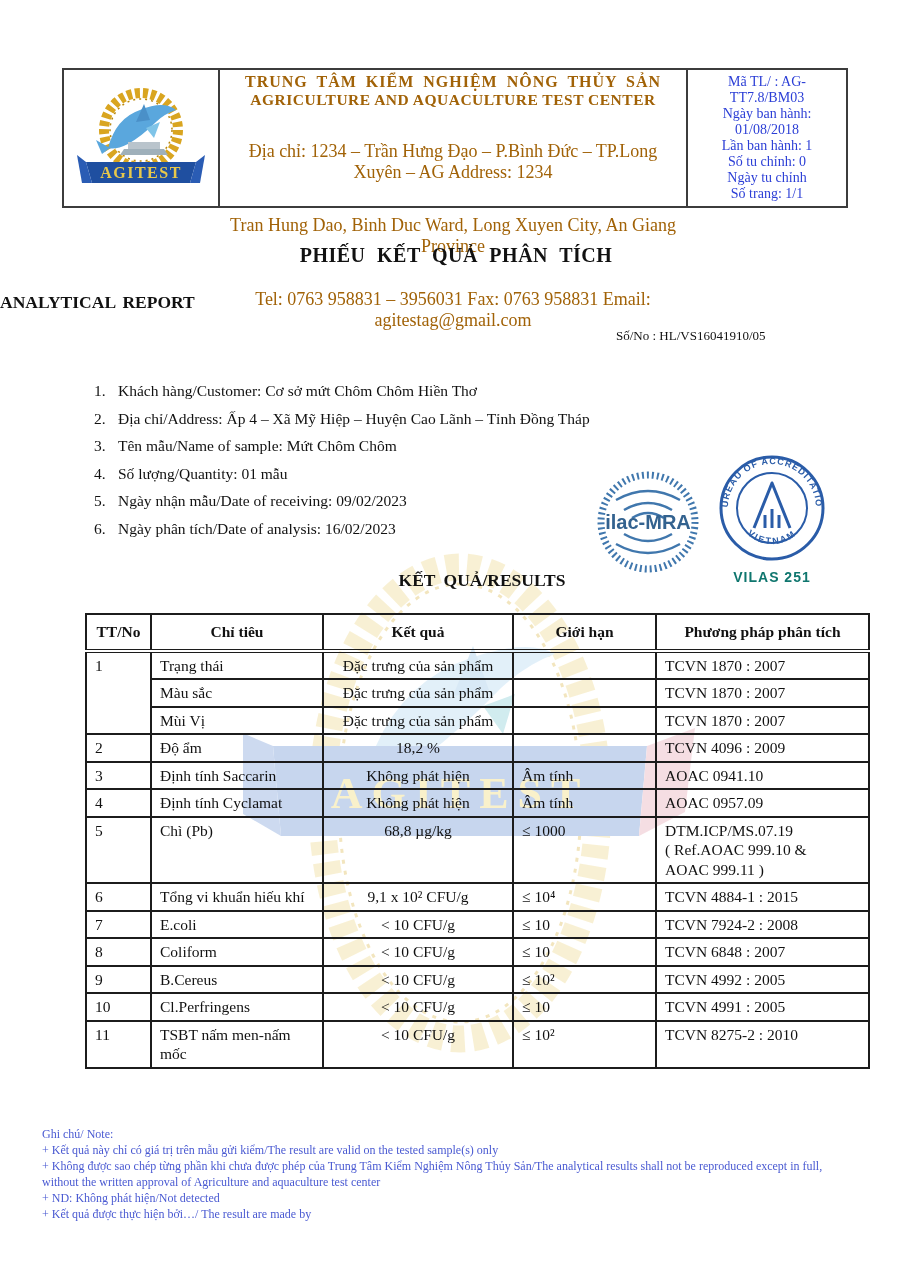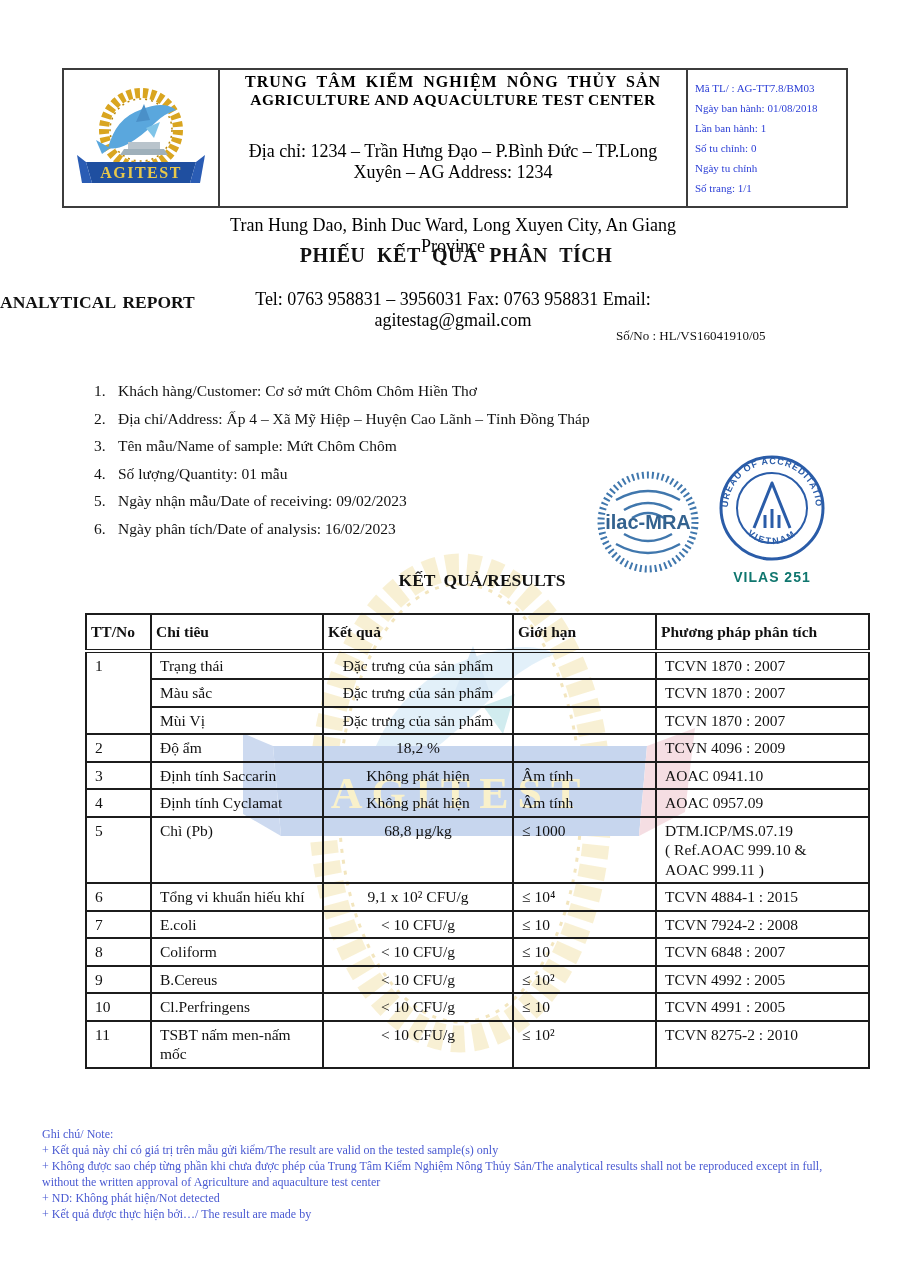--- a/index.html
+++ b/index.html
@@ -9,27 +9,27 @@
 
   
   .watermark{position:absolute;left:243px;top:546px;width:460px;height:520px;z-index:0;opacity:.42;}
 
   
   .header-box{position:absolute;left:62px;top:68px;width:786px;height:140px;display:flex;
               border:2px solid #3c3c3c;box-sizing:border-box;background:#fff;}
   .logo-cell{width:156px;border-right:2px solid #3c3c3c;box-sizing:border-box;
              display:flex;align-items:center;justify-content:center;}
   .center-cell{flex:1;border-right:2px solid #3c3c3c;box-sizing:border-box;text-align:center;
-               color:#000000;display:flex;flex-direction:column;justify-content:space-evenly;
+               color:#a16207;display:flex;flex-direction:column;justify-content:space-evenly;
                padding:3px 6px;}
   .org-vi{font-size:16px;font-weight:bold;letter-spacing:1px;word-spacing:4px;}
   .org-en{font-size:15.5px;font-weight:bold;letter-spacing:.5px;}
   .hdr-small{font-size:18px;margin-top:32px;}
-  .doc-cell{width:158px;box-sizing:border-box;color:#2b3ed6;font-size:11px;
-            display:flex;flex-direction:column;justify-content:space-evenly;padding:4px 7px;}
+  .doc-cell{width:158px;box-sizing:border-box;color:#2b3ed6;font-size:14px;
+            display:flex;flex-direction:column;justify-content:space-evenly;padding:4px 7px;text-align:center;}
 
   
   .title-vi{position:absolute;left:0;top:244px;width:100%;text-align:center;
             font-size:20px;font-weight:bold;word-spacing:6px;letter-spacing:.5px;}
   .title-en{position:absolute;left:0;top:292px;width:100%;
             font-size:17.5px;font-weight:bold;word-spacing:3px;}
   .doc-no{position:absolute;left:600px;top:328px;font-size:13px;margin-left:16px;}
 
   
   .info{position:absolute;left:94px;top:382px;width:760px;font-size:15.5px;}
@@ -43,21 +43,21 @@
   .vilas-caption{font-size:14px;font-weight:bold;color:#0f766e;letter-spacing:1px;
                  font-family:"Liberation Sans",sans-serif;margin-top:2px;}
 
   
   .results-heading{position:absolute;left:0;top:570px;width:100%;text-align:center;
                    font-size:17.5px;font-weight:bold;word-spacing:4px;padding-left:26px;}
   table.results{position:absolute;left:85px;top:613px;width:783px;border-collapse:collapse;
                 table-layout:fixed;font-size:15.5px;background:transparent;}
   table.results th,table.results td{border:2px solid #1c1c1c;padding:3px 8px;line-height:1.26;
                 vertical-align:top;background:transparent;}
-  table.results th{text-align:left;vertical-align:middle;padding:7px 4px;
+  table.results th{text-align:center;vertical-align:middle;padding:7px 4px;
                    border-bottom:4px double #1c1c1c;}
   td.c-no{padding-left:9px;}
   td.c-param{padding-left:12px;white-space:pre-line;}
   td.c-result{text-align:center;}
   td.c-limit{padding-left:12px;}
   td.c-method{padding-left:13px;white-space:pre-line;}
 
   
   .notes{position:absolute;left:42px;top:1126px;width:840px;color:#4a5ad2;
          font-size:12px;line-height:16px;}

